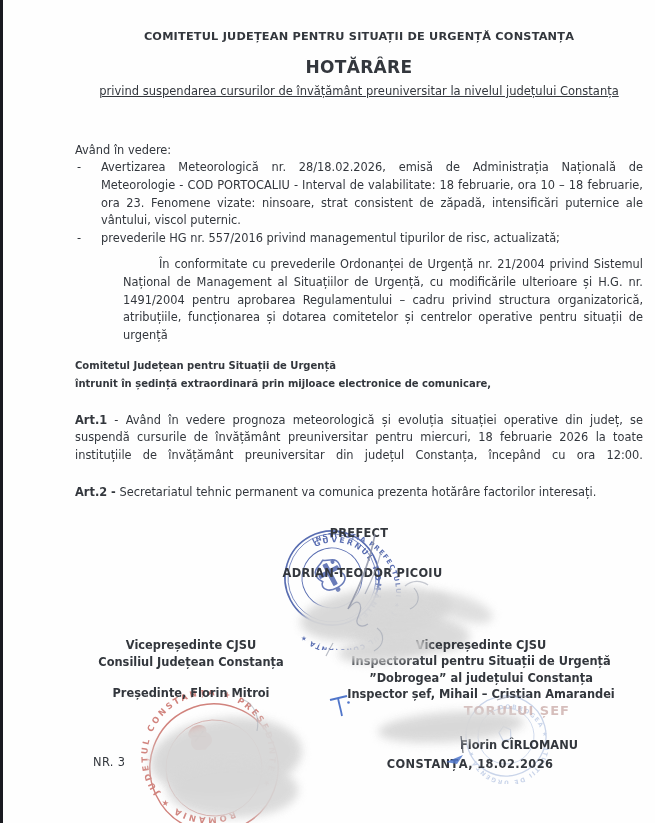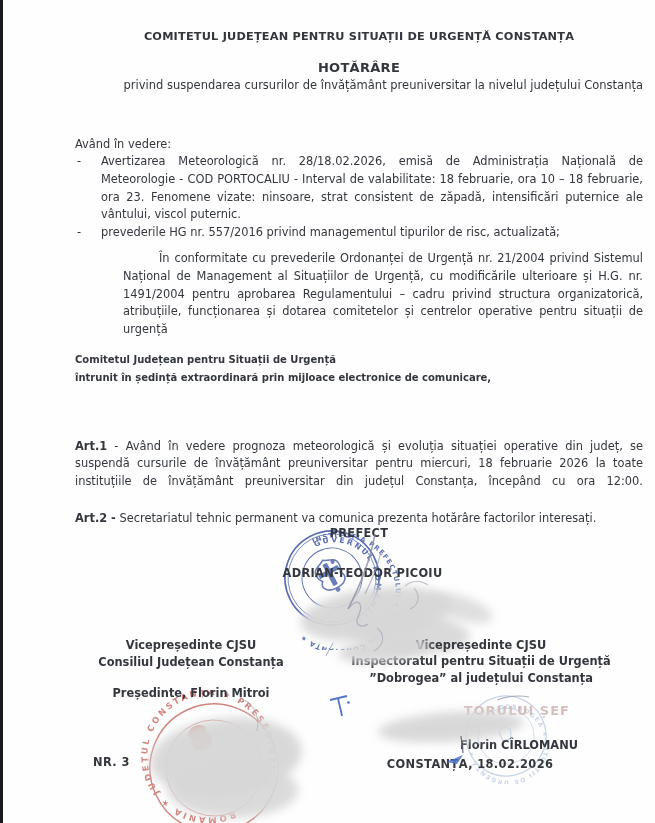--- a/index.html
+++ b/index.html
@@ -10,46 +10,46 @@
     color:#33373d;
   }
   .page { position:absolute; inset:0; background:#fefefe; }
 
   
   .scan-edge { position:absolute; left:0; top:0; width:3px; height:823px; background:#191a20; z-index:8; }
 
   
   .doc { position:absolute; left:75px; right:12px; top:0; z-index:3; font-size:11.4px; line-height:17.6px; }
   .title { margin-top:28px; text-align:center; font-weight:bold; font-size:11.3px; letter-spacing:.2px; }
-  .subtitle-h { margin-top:13px; text-align:center; font-weight:bold; font-size:13px; letter-spacing:.3px; }
-  .subtitle { margin-top:1px; text-align:right; font-size:11.5px; }
+  .subtitle-h { margin-top:13px; text-align:center; font-weight:bold; font-size:17px; letter-spacing:.3px; }
+  .subtitle { margin-top:7px; text-align:center; font-size:11.5px;text-decoration:underline; }
   .having { margin-top:41px; }
   .blist { margin-top:0; }
   .brow { display:flex; }
   .brow .dash { width:26px; flex:0 0 26px; padding-left:2px; }
   .brow .btxt { flex:1; text-align:justify; }
   .legal { margin-top:9px; text-indent:36px; text-align:justify;margin-left:48px; }
   .resolution { margin-top:13px; text-align:left; font-weight:bold; font-size:10px; line-height:17.2px; }
-  .art { margin-top:52px; text-align:justify; }
+  .art { margin-top:20px; text-align:justify; }
   .art.stretch { text-align-last:justify; }
   .art b { font-weight:bold; }
   .art2 { margin-top:19px; }
 
   
   .siglayer { position:absolute; inset:0; z-index:3; font-size:11.4px; }
   .prefect-title { position:absolute; left:75px; right:12px; top:526px; text-align:center; font-weight:bold; letter-spacing:.3px; }
   .prefect-name  { position:absolute; left:82px; right:12px; top:566px; text-align:center; font-weight:bold; letter-spacing:.3px; }
   .col-left  { position:absolute; left:45px; width:292px; top:637px; text-align:center; font-weight:bold; line-height:17px; }
   .col-left .l3 { margin-top:14px; }
   .col-right { position:absolute; left:330px; width:302px; top:637px; text-align:center; font-weight:bold; line-height:16.4px; }
   .faint-line { position:absolute; left:440px; width:130px; top:703px; text-align:right;
                 font-weight:bold; font-size:13px; letter-spacing:1px; color:#c9a9a6; opacity:.75; z-index:3; }
   .cirlomanu { position:absolute; left:460px; top:738px; font-weight:bold; z-index:5; }
   .constanta-date { position:absolute; left:319px; width:302px; top:757px; text-align:center; font-weight:bold; letter-spacing:.4px; z-index:5; }
-  .nr { position:absolute; left:93px; top:755px; font-weight:bold; letter-spacing:.4px; z-index:5; }
+  .nr { position:absolute; left:93px; top:755px; font-weight:normal; letter-spacing:.4px; z-index:5; }
 
   
   .stamp { position:absolute; z-index:1; }
   .stamp-gov   { left:260px; top:506px; }
   .stamp-red   { left:136px; top:690px; }
   .stamp-isu   { left:458px; top:688px; opacity:.55; }
 
   
   .blob { position:absolute; background:#d7d7d7; border-radius:50%; filter:blur(5px); }
   .b-top1 { left:300px; top:588px; width:152px; height:52px; transform:rotate(-7deg); z-index:2; opacity:.95; }
@@ -172,20 +172,21 @@
     <div class="col-left">
       <div>Vicepreședinte CJSU</div>
       <div>Consiliul Județean Constanța</div>
       <div class="l3">Președinte, Florin Mitroi</div>
     </div>
 
     <div class="col-right">
       <div>Vicepreședinte CJSU</div>
       <div>Inspectoratul pentru Situații de Urgență</div>
       <div>”Dobrogea” al județului Constanța</div>
+      <div>Inspector șef, Mihail – Cristian Amarandei</div>
     </div>
 
     <div class="faint-line">TORULUI ȘEF</div>
     <div class="cirlomanu">Florin CÎRLOMANU</div>
     <div class="constanta-date">CONSTANȚA,  18.02.2026</div>
     <div class="nr">NR. 3</div>
   </div>
 
   <svg class="pen" width="655" height="823" viewBox="0 0 655 823">
 

